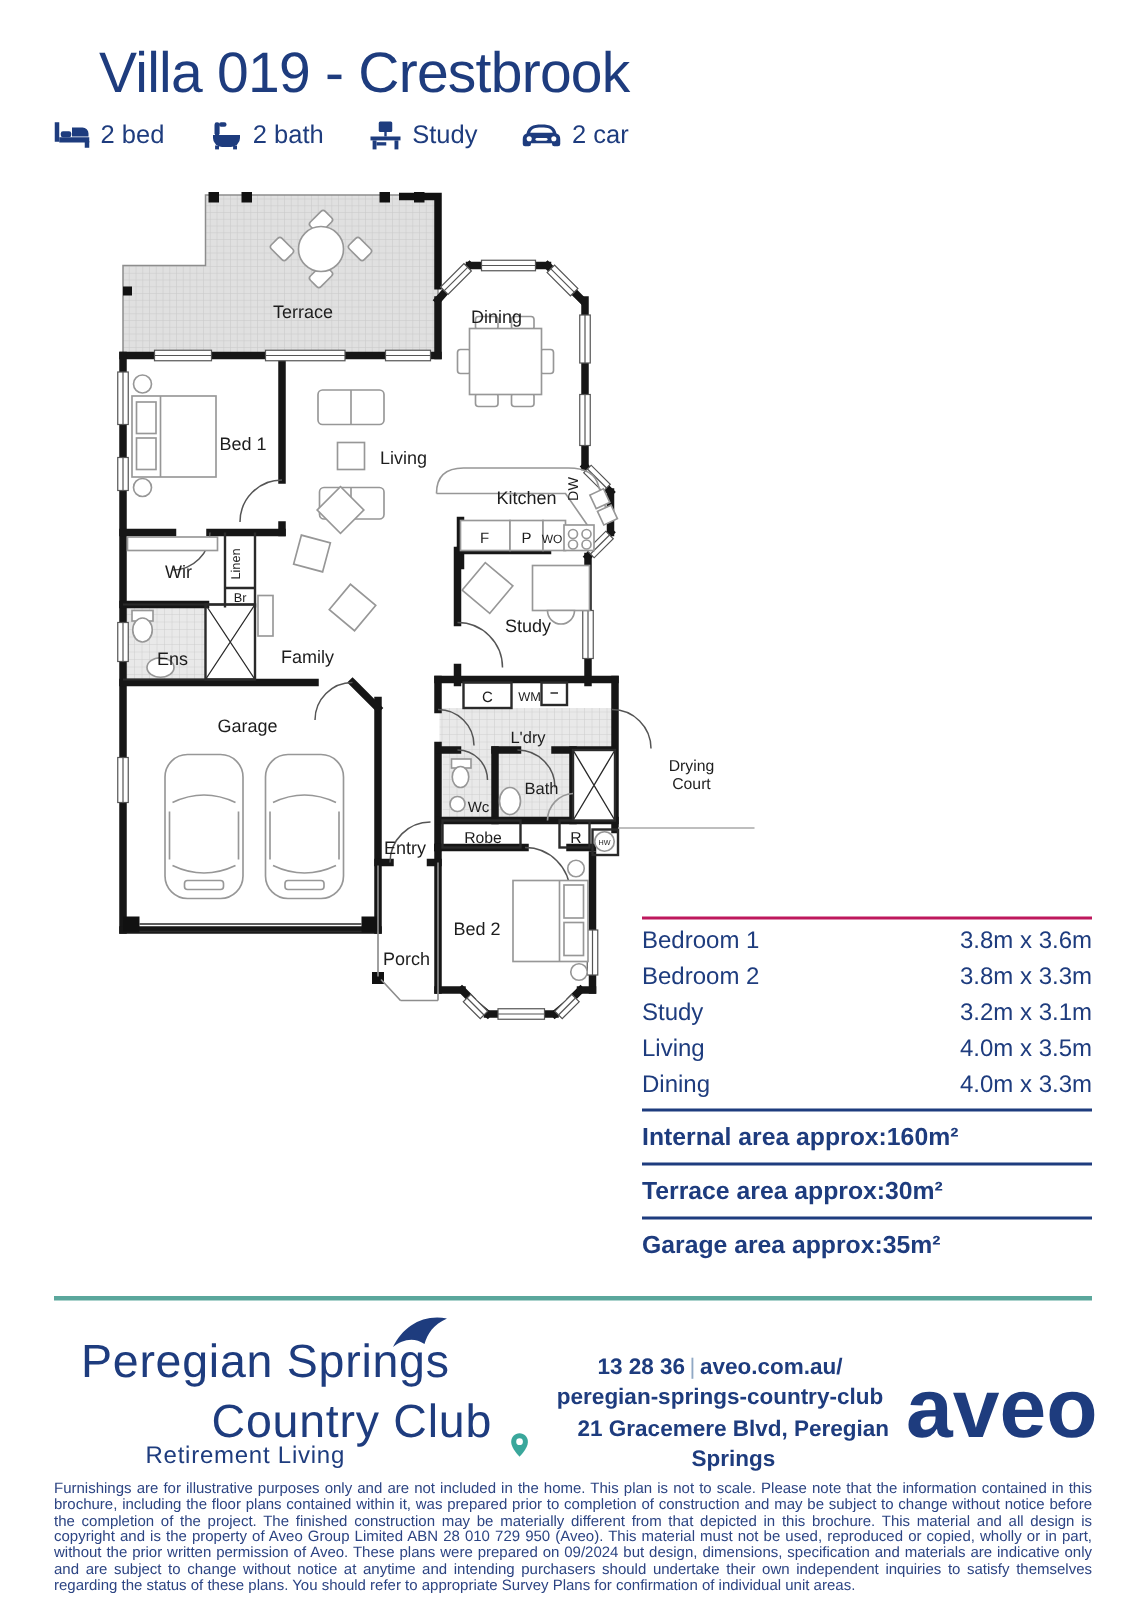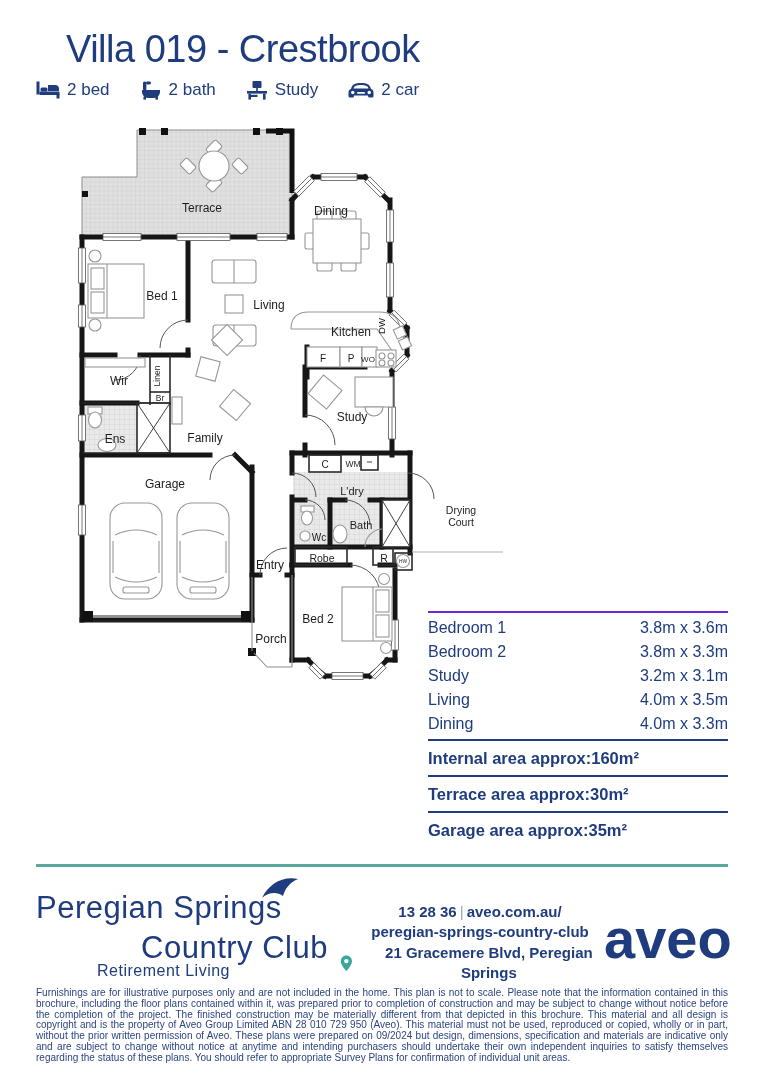--- a/index.html
+++ b/index.html
@@ -9,31 +9,31 @@
   .title{position:absolute;left:34px;top:28px;font-size:38px;font-weight:400;
          letter-spacing:-0.5px;color:#1e3c7e;white-space:nowrap;margin-left:32px;}
   .features{position:absolute;left:36px;top:80px;display:flex;gap:30px;}
   .feat{display:flex;align-items:center;gap:7px;font-size:17px;color:#1e3c7e;}
   .feat svg{display:block;}
   
   .plan{position:absolute;left:55px;top:115px;width:450px;height:570px;}
   .plan svg{font-family:"Liberation Sans",sans-serif;}
   .plan-label{fill:#1d1d1d;text-anchor:middle;}
   
-  .dims{position:absolute;left:428px;top:611px;width:300px;border-top:2px solid #6d28d9;
+  .dims{position:absolute;left:428px;top:611px;width:300px;border-top:2px solid #be185d;
         padding-top:3px;}
   .drow{display:flex;justify-content:space-between;height:24px;line-height:24px;
         font-size:16px;color:#1e3c7e;}
   .areas{position:absolute;left:428px;top:739px;width:300px;}
   .arow{display:flex;justify-content:flex-start;height:34px;line-height:34px;
         font-size:16.5px;font-weight:bold;color:#1e3c7e;border-top:2px solid #1e3c7e;}
   
   .rule-teal{position:absolute;left:36px;top:864px;width:692px;height:3px;background:#5ba79c;}
   .logo{position:absolute;left:36px;top:890px;width:292px;color:#1e3c7e;}
-  .logo .l1{font-size:31px;letter-spacing:0.5px;white-space:nowrap;}
+  .logo .l1{font-size:31px;letter-spacing:0.5px;white-space:nowrap;margin-left:18px;}
   .logo .l2{font-size:31px;letter-spacing:0.5px;text-align:right;margin-top:4px;white-space:nowrap;}
   .logo .tag{font-size:16px;letter-spacing:0.5px;position:absolute;left:61px;top:72px;}
   .wave{position:absolute;left:224px;top:-16px;}
   .contact{position:absolute;left:340px;top:902px;width:280px;text-align:center;
            font-size:15px;font-weight:bold;color:#1e3c7e;line-height:20px;}
   .contact .sep{color:#90a8c4;font-weight:normal;padding:0 3px;}
   .contact .addr{display:flex;align-items:center;justify-content:space-between;gap:5px;margin-top:1px;}
   .aveo{position:absolute;left:604px;top:906px;font-size:56px;font-weight:bold;
         color:#1e3c7e;letter-spacing:0px;}
   .disclaimer{position:absolute;left:36px;top:988px;width:692px;font-size:10px;

